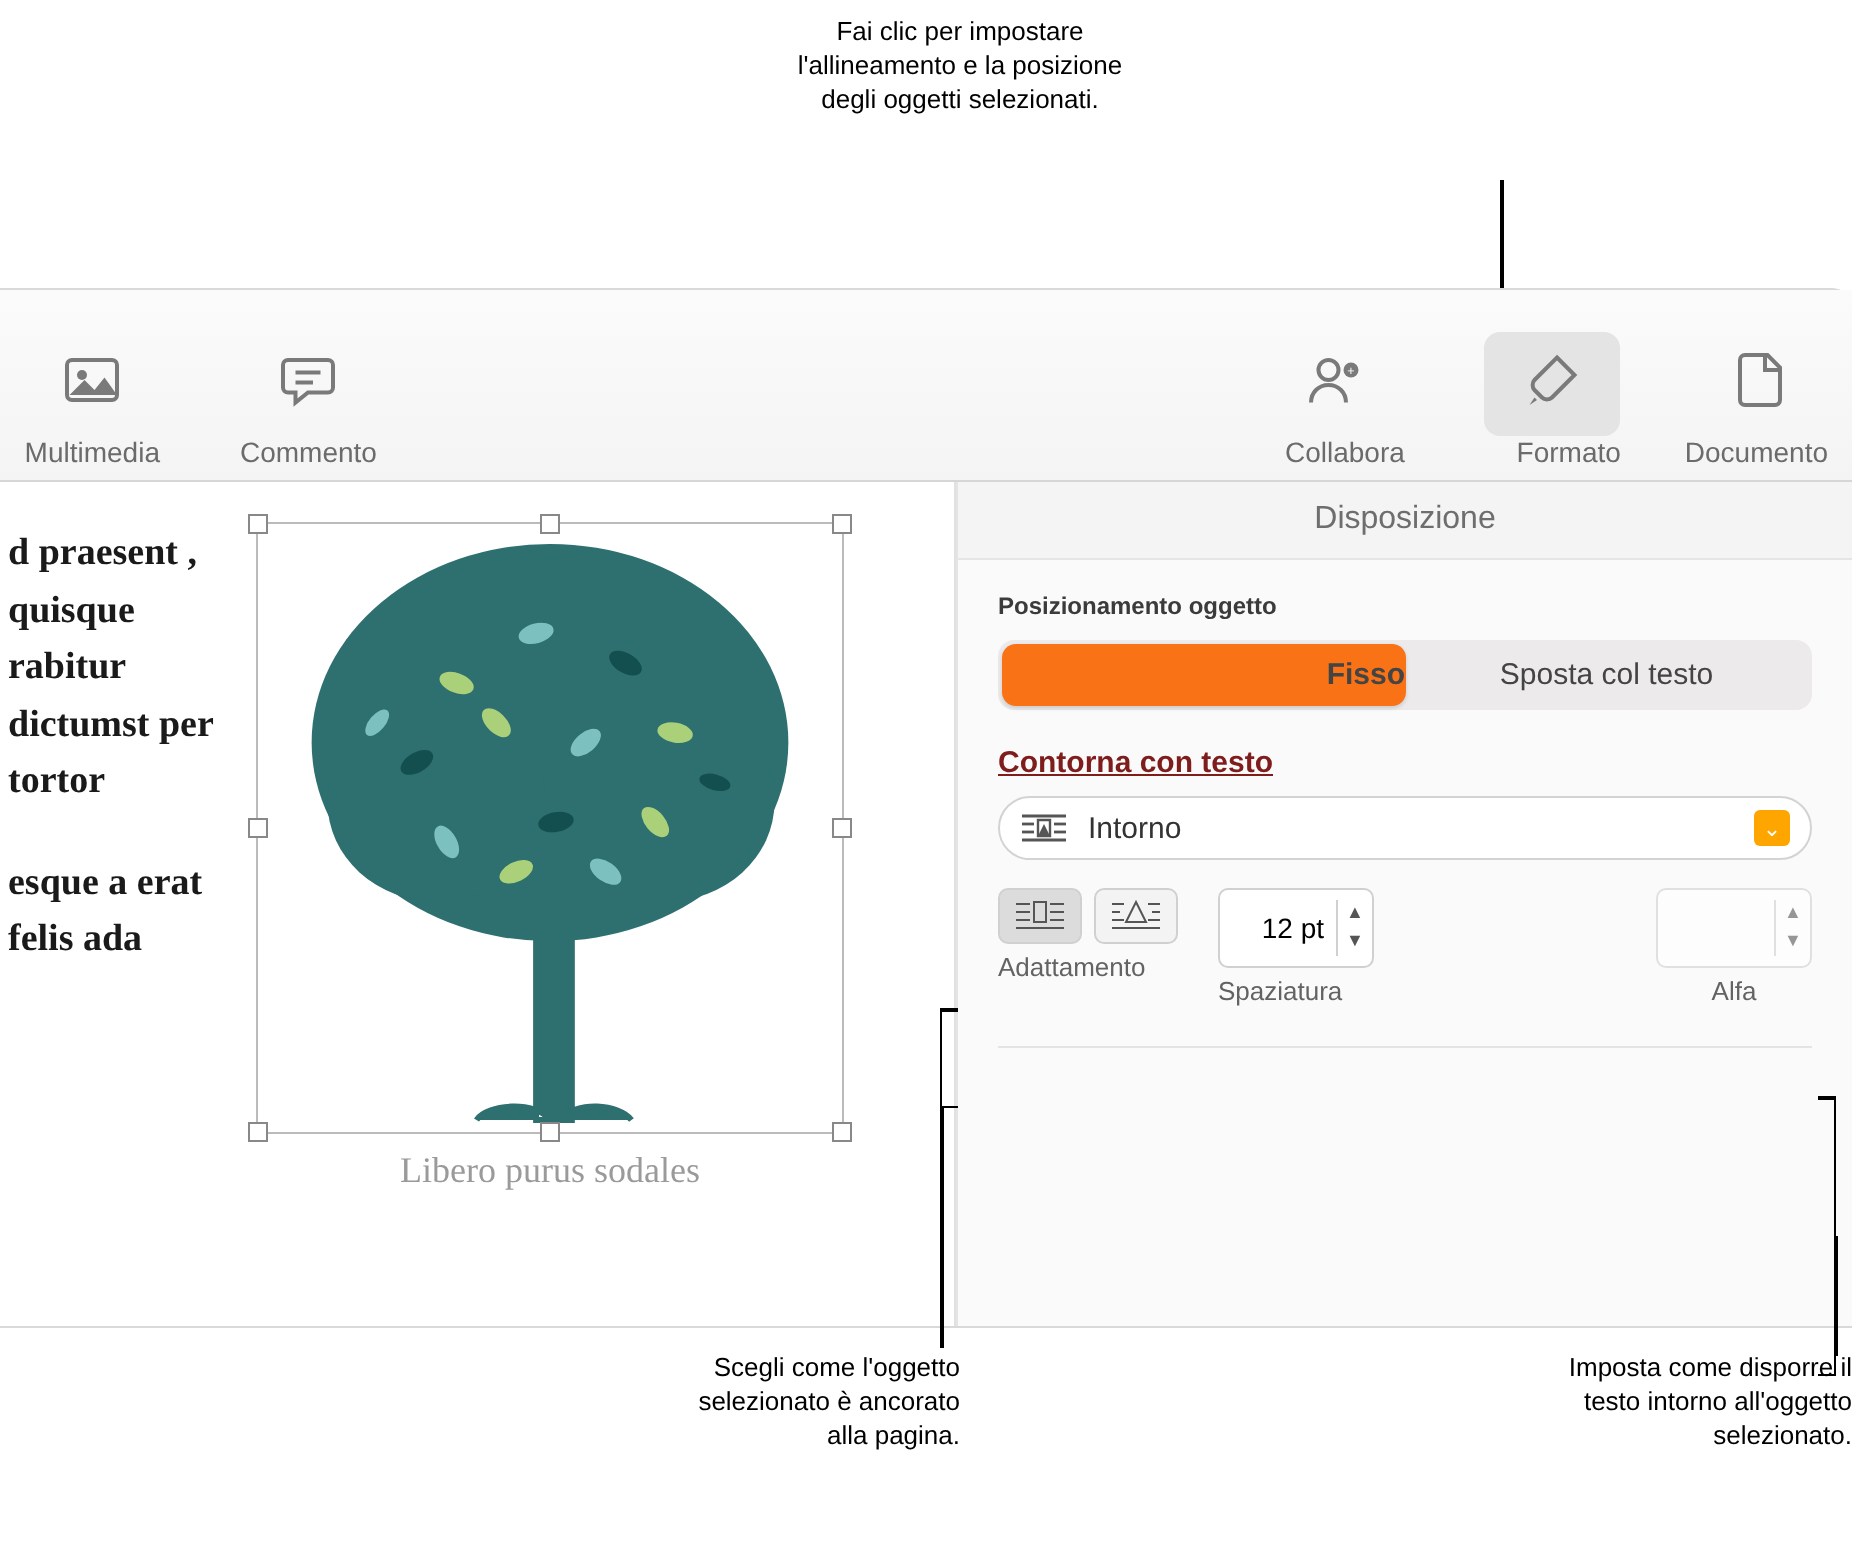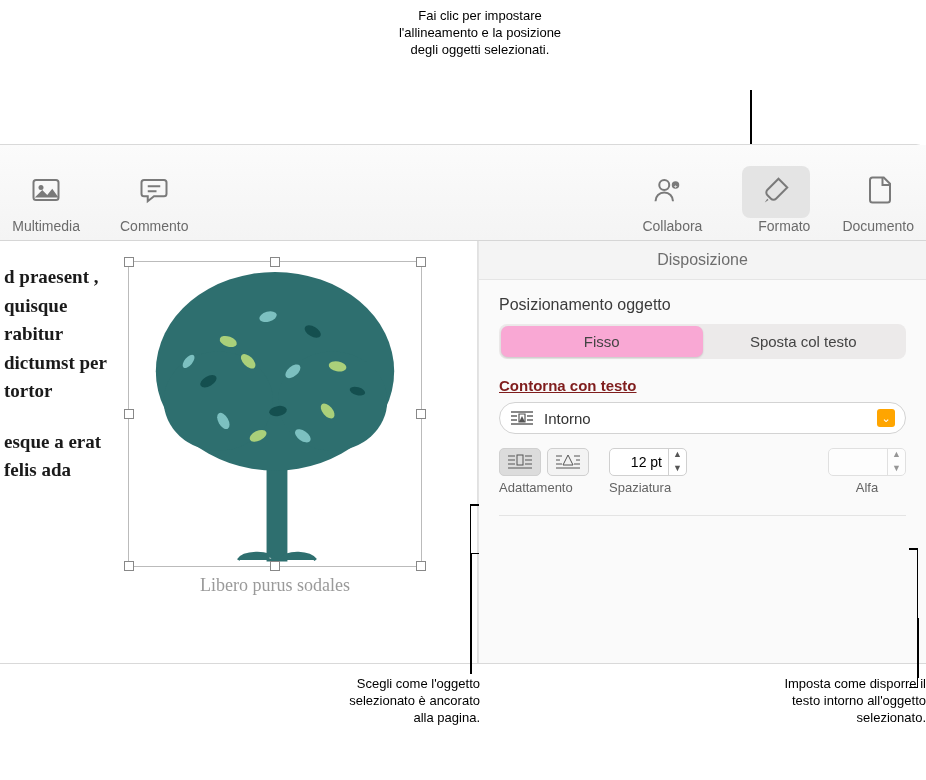--- a/index.html
+++ b/index.html
@@ -136,22 +136,22 @@
     padding: 10px 0;
     color: #6e6e6e;
     font-size: 16px;
     border-bottom: 1px solid #e5e5e5;
     background: #f4f4f4;
   }
   .panel {
     padding: 16px 20px;
   }
   .panel-title {
-    font-weight: 400;
-    font-size: 16px;
+    font-weight: 700;
+    font-size: 12px;
     color: #3b3b3b;
     margin-bottom: 10px;
   }
   .seg {
     display: flex;
     width: 100%;
     background: #eceaea;
     border-radius: 8px;
     padding: 2px;
     margin-bottom: 18px;
@@ -160,23 +160,24 @@
     flex: 1;
     border: none;
     background: transparent;
     padding: 7px 0;
     font-size: 15px;
     color: #444;
     border-radius: 7px;
     cursor: pointer;
   }
   .seg button.active {
-    background: #f9a8d4;
+    background: #f97316;
     box-shadow: 0 1px 2px rgba(0,0,0,.15);
-    font-weight: 400;
+    font-weight: 700;
+    text-align: right;
   }
   .panel-sub {
     font-weight: 600;
     font-size: 15px;
     color: #7f1d1d;
     margin-bottom: 8px;
     text-decoration: underline;
   }
   .dropdown {
     width: 100%;
@@ -224,21 +225,21 @@
     align-items: center;
     justify-content: center;
   }
   .fit-buttons button.active { background: #dcdcdc; }
   .stepper {
     display: flex;
     align-items: center;
     border: 1px solid #d0d0d0;
     border-radius: 5px;
     background: #fff;
-    height: 28px;
+    height: 40px;
     overflow: hidden;
   }
   .stepper input {
     width: 58px;
     border: none;
     text-align: right;
     padding: 0 6px;
     font-size: 14px;
     outline: none;
   }

